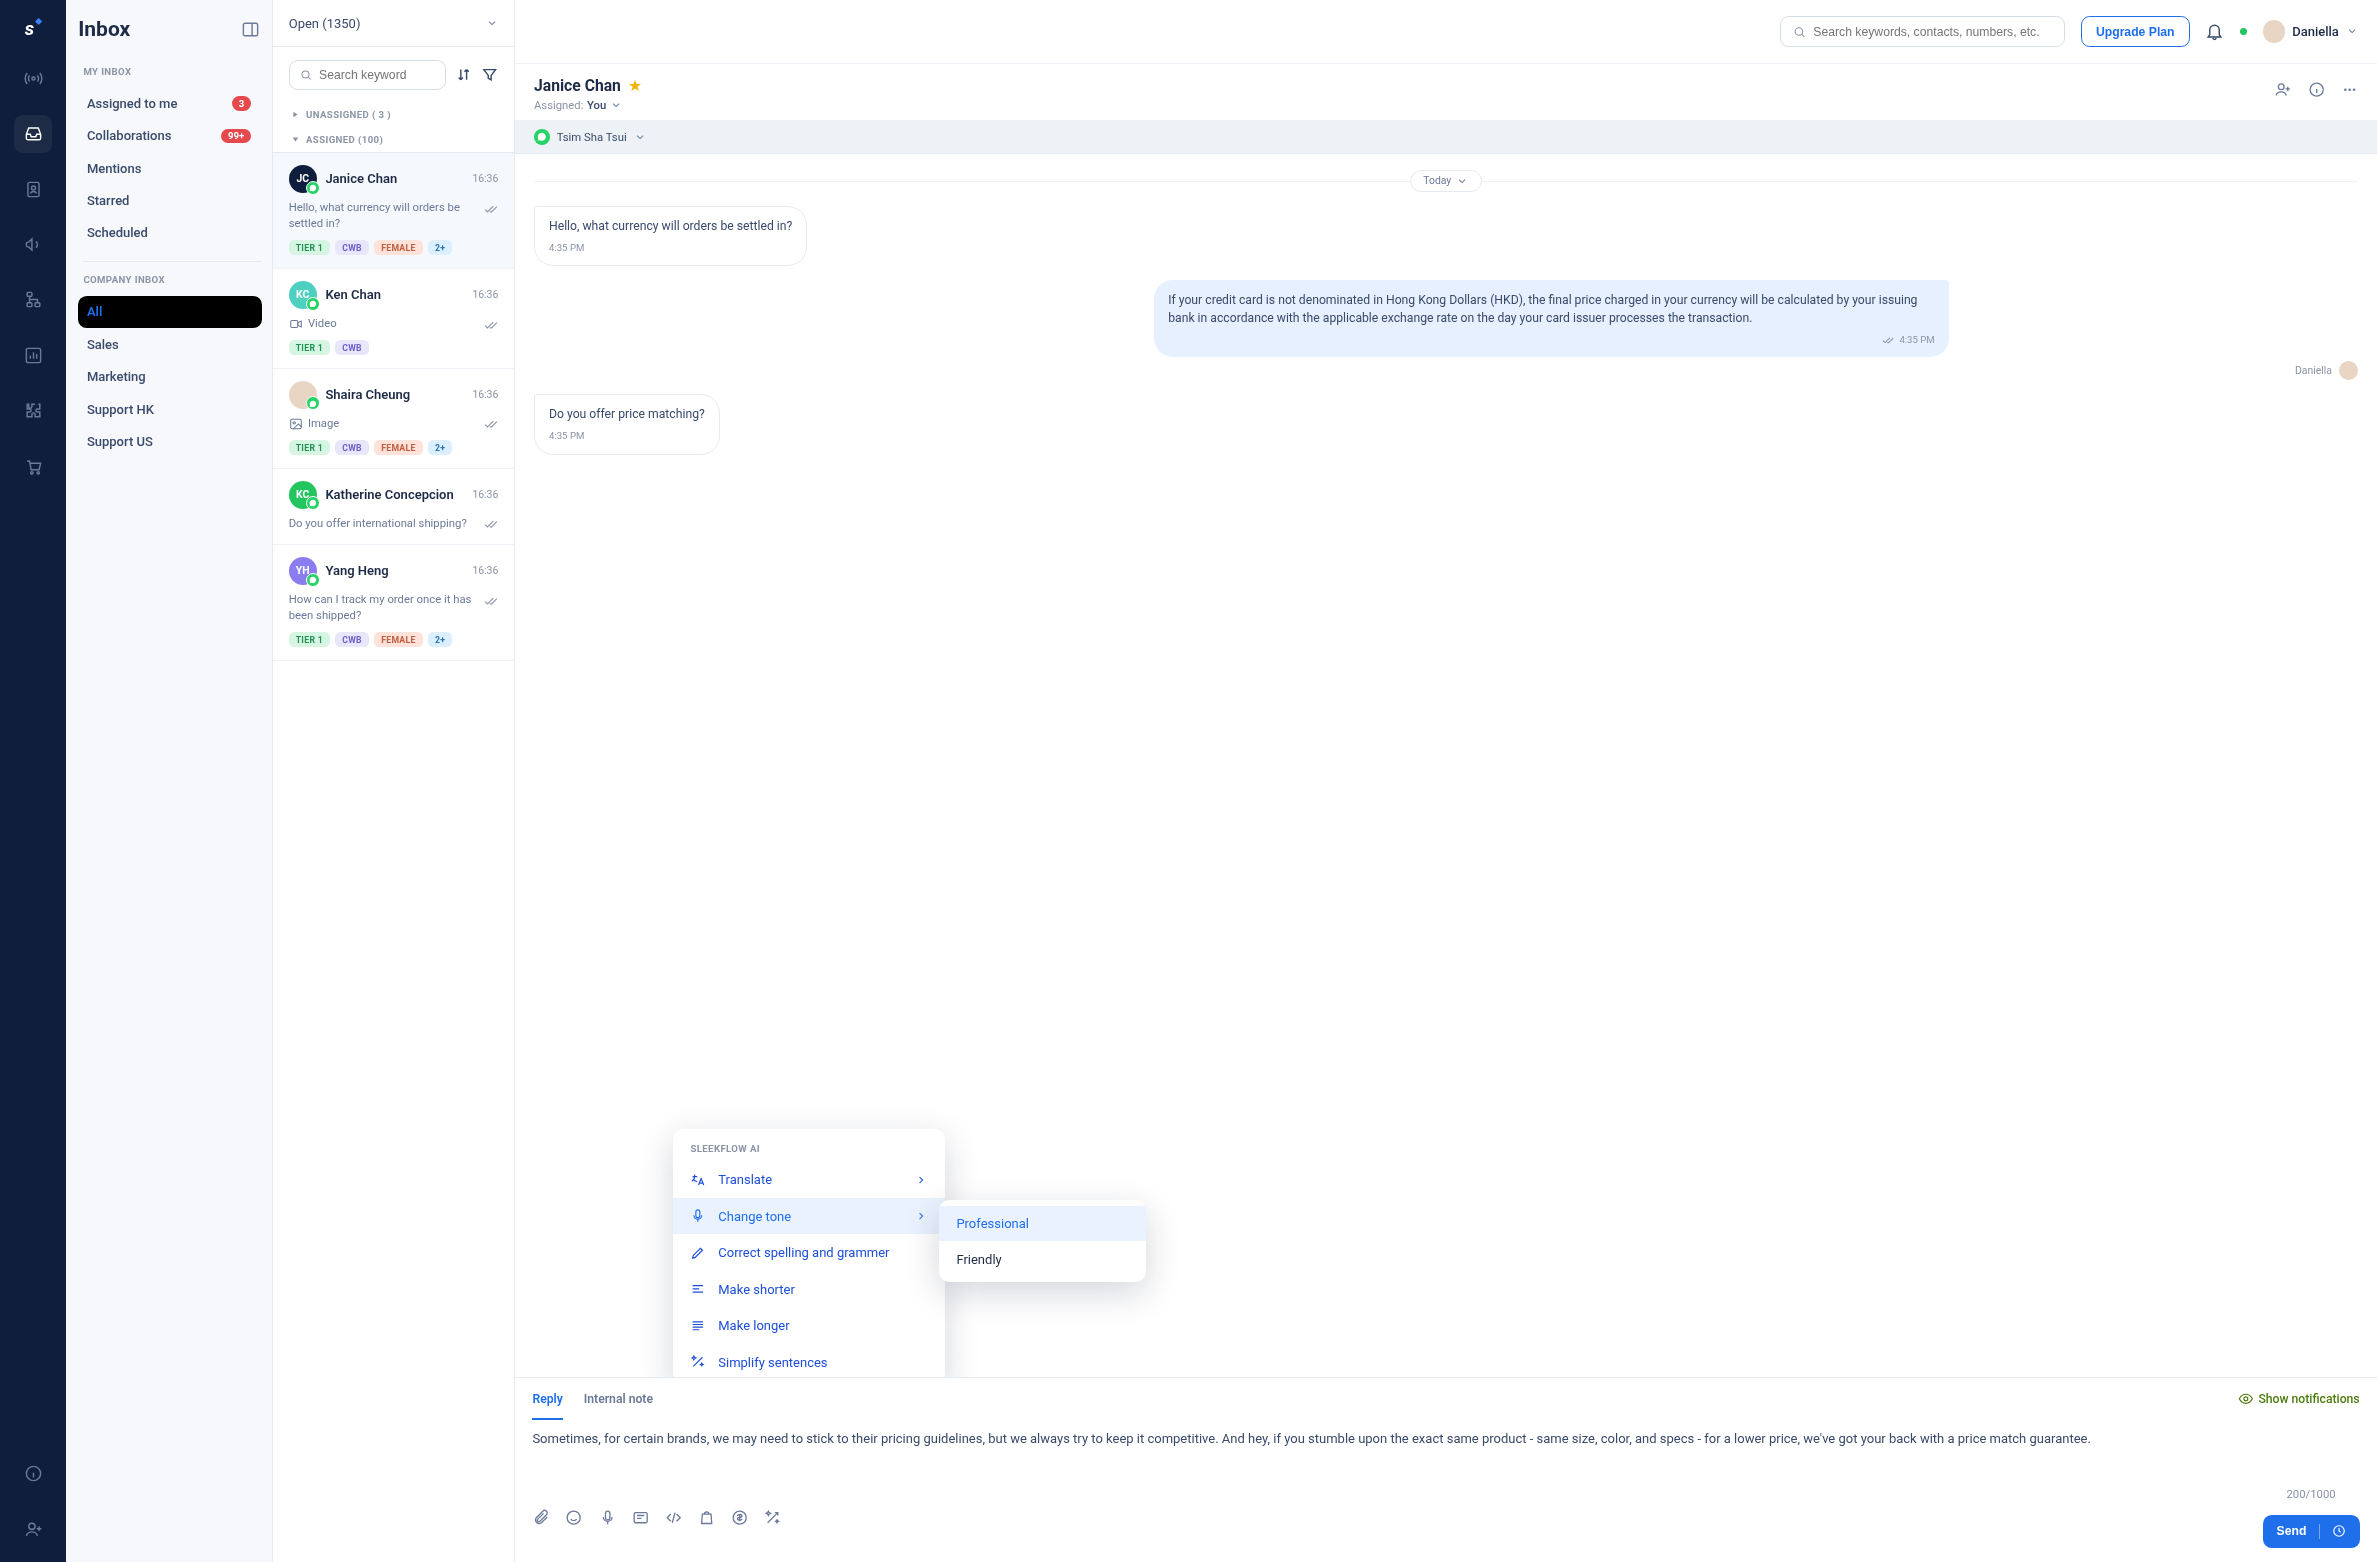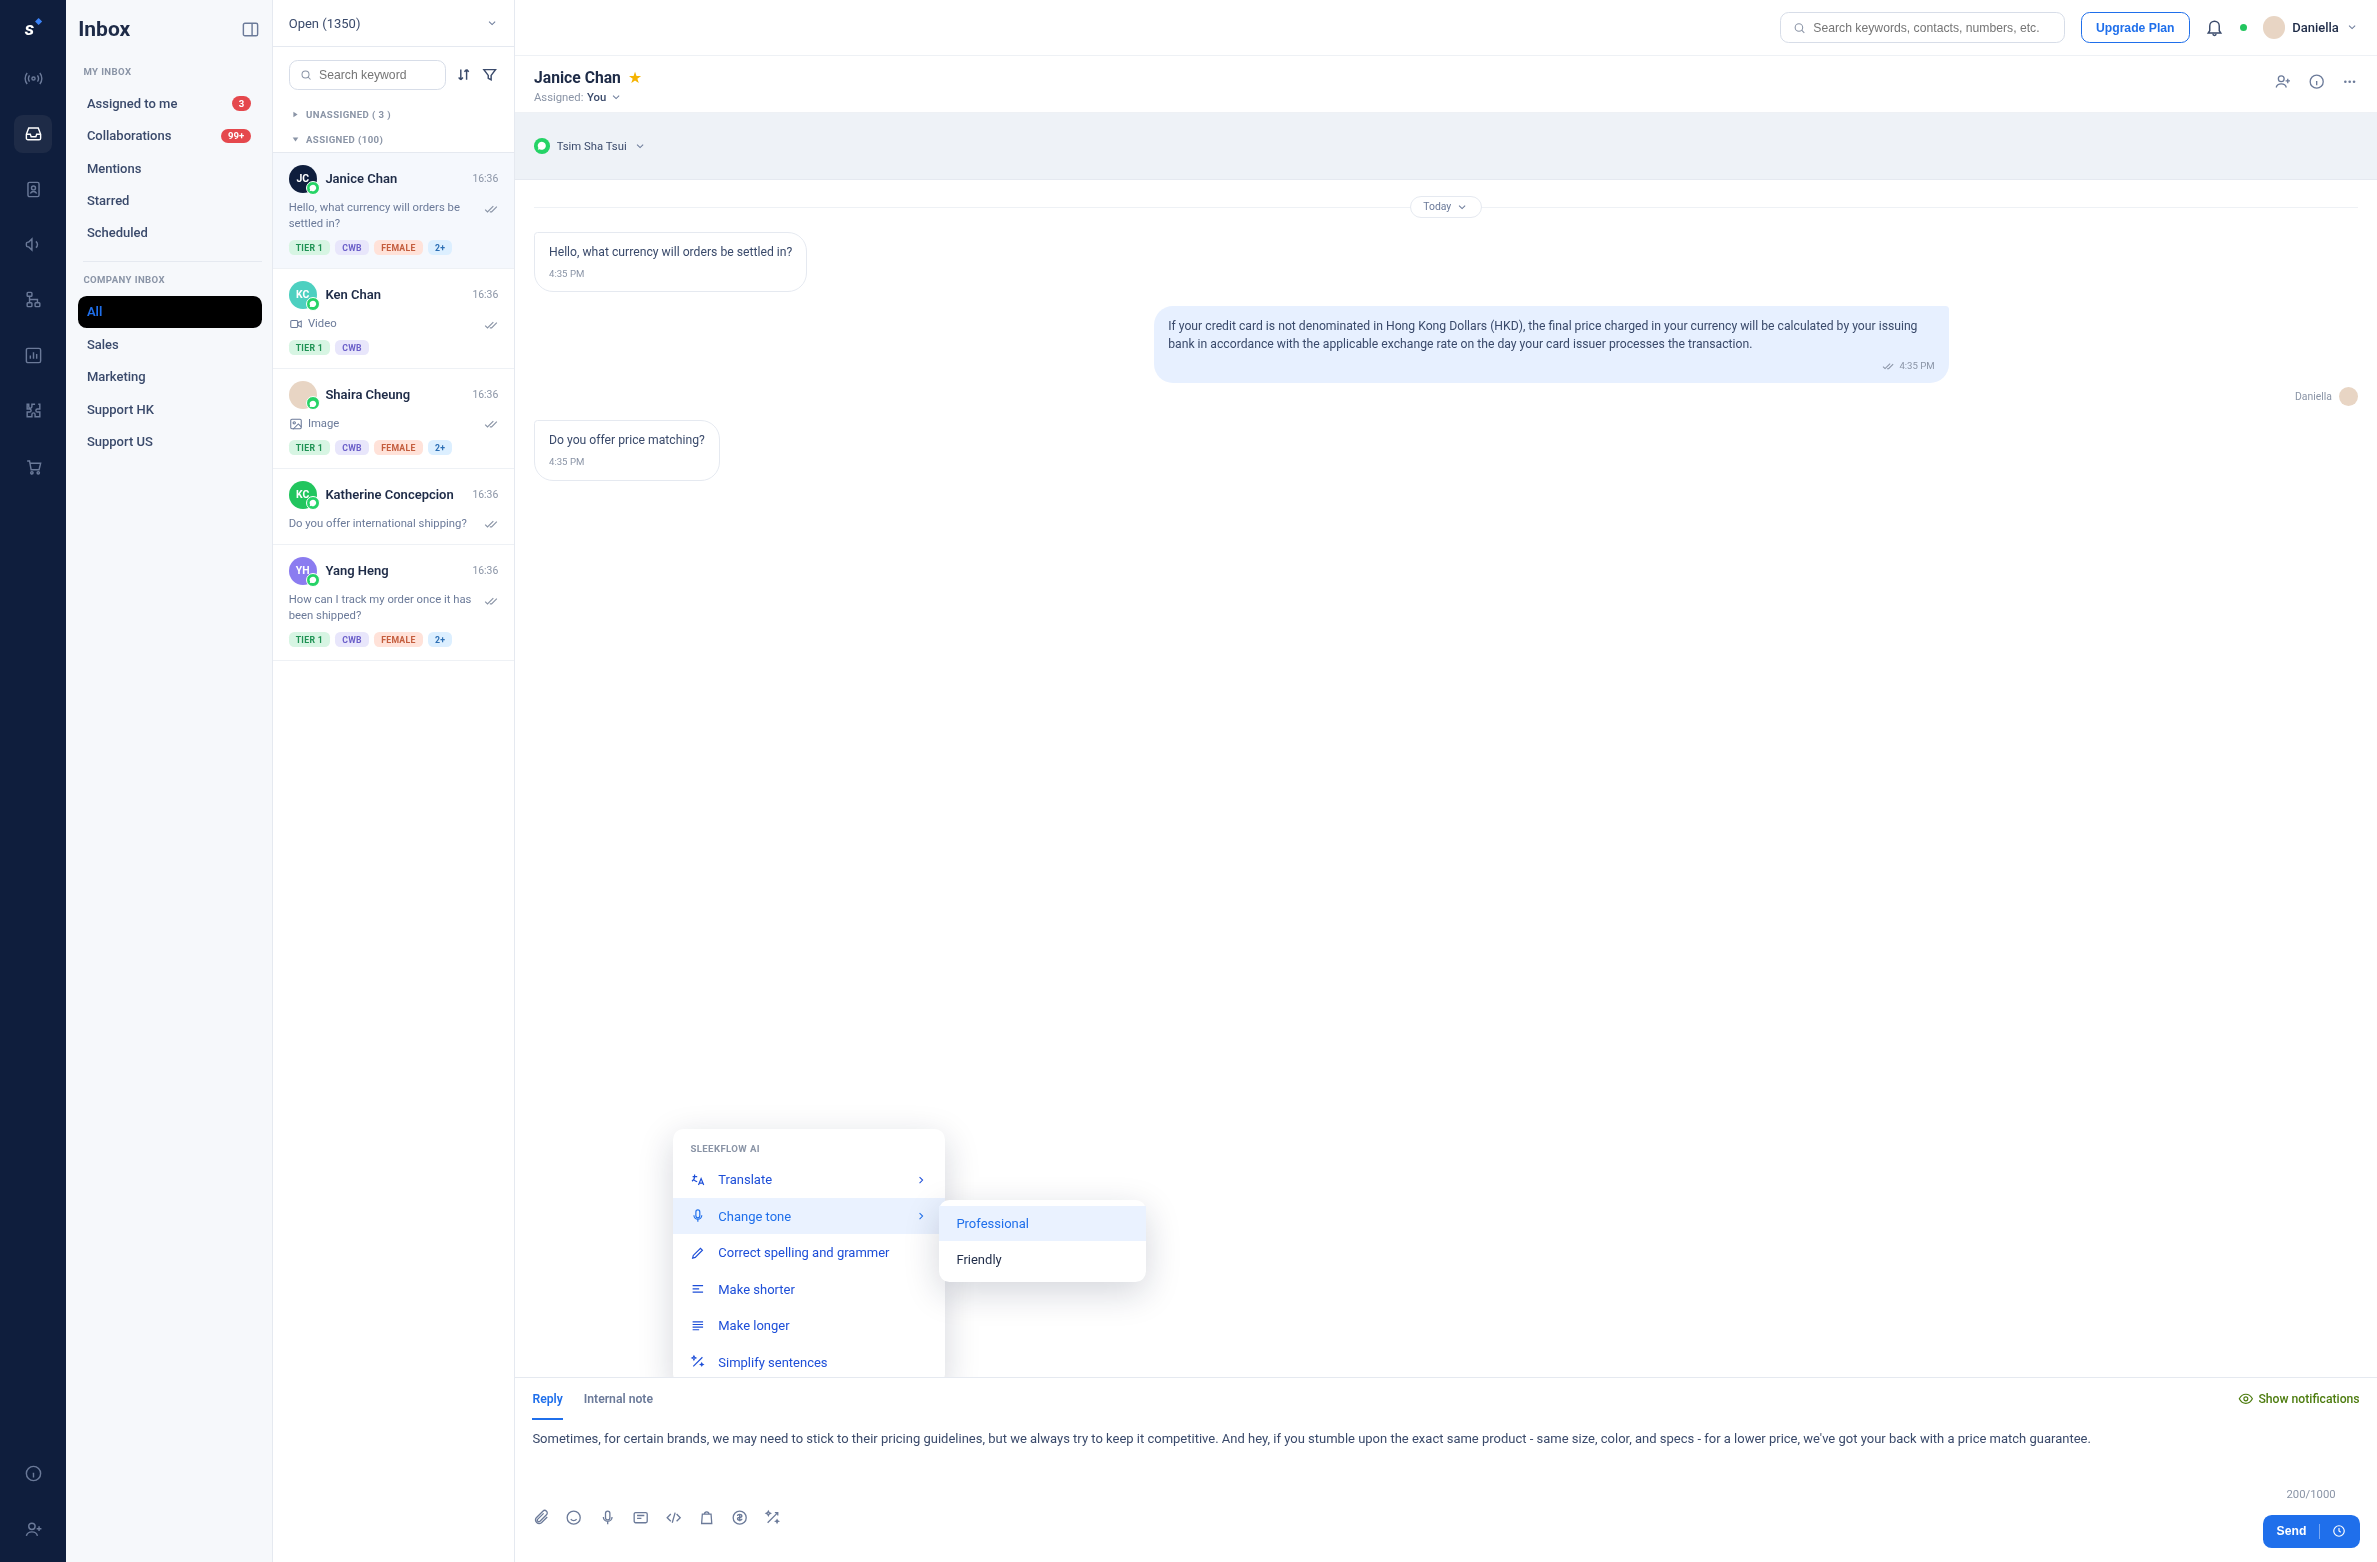--- a/index.html
+++ b/index.html
@@ -50,21 +50,21 @@
 .tag-row { display:flex; gap:5.2px; margin-top:8.7px; flex-wrap:wrap; }
 .tag { font-size:8.7px; font-weight:700; padding:2.6px 7px; border-radius:5.2px; letter-spacing:0.3px; }
 .tag-tier { background:#d7f5e3; color:#1f9254; }
 .tag-cwb { background:#e8e6fb; color:#6b5fc9; }
 .tag-female { background:#ffe2d9; color:#c45d3d; }
 .tag-more { background:#dcefff; color:#2c6fb5; }
 .media-row { display:flex; align-items:center; gap:5.2px; color:#6b7a99; font-size:11.3px; margin-top:7px; }
 
 
 .main-col { flex:1; display:flex; flex-direction:column; min-width:0; }
-.topbar { height:56px; display:flex; align-items:center; justify-content:flex-end; gap:15.7px; padding:0 19px; border-bottom:0.9px solid #eef1f5; }
+.topbar { height:64px; display:flex; align-items:center; justify-content:flex-end; gap:15.7px; padding:0 19px; border-bottom:0.9px solid #eef1f5; }
 .topbar-search { flex:0 0 285px; display:flex; align-items:center; gap:7px; border:0.9px solid #d7dde8; border-radius:8.7px; padding:7.8px 12.2px; color:#8a94a6; }
 .topbar-search input { border:none; outline:none; width:100%; font-size:12.2px; background:transparent; }
 .upgrade-btn { border:1.3px solid #1f6feb; color:#1f6feb; background:#fff; font-weight:600; padding:7.8px 14px; border-radius:8.7px; cursor:pointer; font-size:12.2px; }
 .bell { width:19px; height:19px; color:#3a4a6b; cursor:pointer; }
 .presence-dot { width:7px; height:7px; border-radius:50%; background:#22c55e; }
 .user-pill { display:flex; align-items:center; gap:7px; cursor:pointer; }
 .user-avatar-small { width:22.6px; height:22.6px; border-radius:50%; background:#e8d5c4; }
 .user-name { font-weight:500; font-size:13px; }
 .chev { width:12.2px; height:12.2px; color:#6b7a99; }
 
@@ -72,21 +72,21 @@
 .chat-header { padding:12.2px 19px 8.7px; border-bottom:0.9px solid #eef1f5; display:flex; align-items:flex-start; justify-content:space-between; }
 .chat-title-row { display:flex; align-items:center; gap:7px; }
 .chat-title { font-size:15.7px; font-weight:700; color:#1e2b47; }
 .star { color:#f5b301; font-size:15.7px; }
 .assigned-row { font-size:11.3px; color:#8a94a6; margin-top:3.5px; display:flex; align-items:center; gap:3.5px; }
 .assigned-you { color:#3a4a6b; font-weight:500; }
 .header-actions { display:flex; gap:15.7px; color:#6b7a99; padding-top: 5.2px;}
 .header-actions .hicon { width:17.4px; height:17.4px; cursor:pointer; }
 
 
-.channel-bar { background:#eef2f7; padding:25px 19px; display:flex; align-items:center; gap:7px; font-size:11.3px; color:#3a4a6b; border-bottom:0.9px solid #e5e9f0; }
+.channel-bar { background:#eef2f7; padding:8px 19px; display:flex; align-items:center; gap:7px; font-size:11.3px; color:#3a4a6b; border-bottom:0.9px solid #e5e9f0; }
 .wa-dot { width:15.7px; height:15.7px; border-radius:50%; background:#25d366; display:flex; align-items:center; justify-content:center; }
 
 
 .messages { flex:1; overflow-y:auto; padding:15.7px 19px; position:relative; }
 .date-pill-wrap { display:flex; justify-content:center; margin-bottom:14px; position:relative; }
 .date-pill-wrap::before { content:''; position:absolute; top:50%; left:0; right:0; height:0.9px; background:#eef1f5; }
 .date-pill { background:#fff; border:0.9px solid #e5e9f0; border-radius:869px; padding:3.5px 12.2px; font-size:10.4px; color:#6b7a99; display:flex; align-items:center; gap:5.2px; position:relative; z-index:1; }
 .msg-row { display:flex; margin-bottom:14px; }
 .msg-row.right { justify-content:flex-end; }
 .bubble { max-width:66%; padding:10.4px 14px; border-radius:19px; font-size:12.2px; line-height:1.5; }

